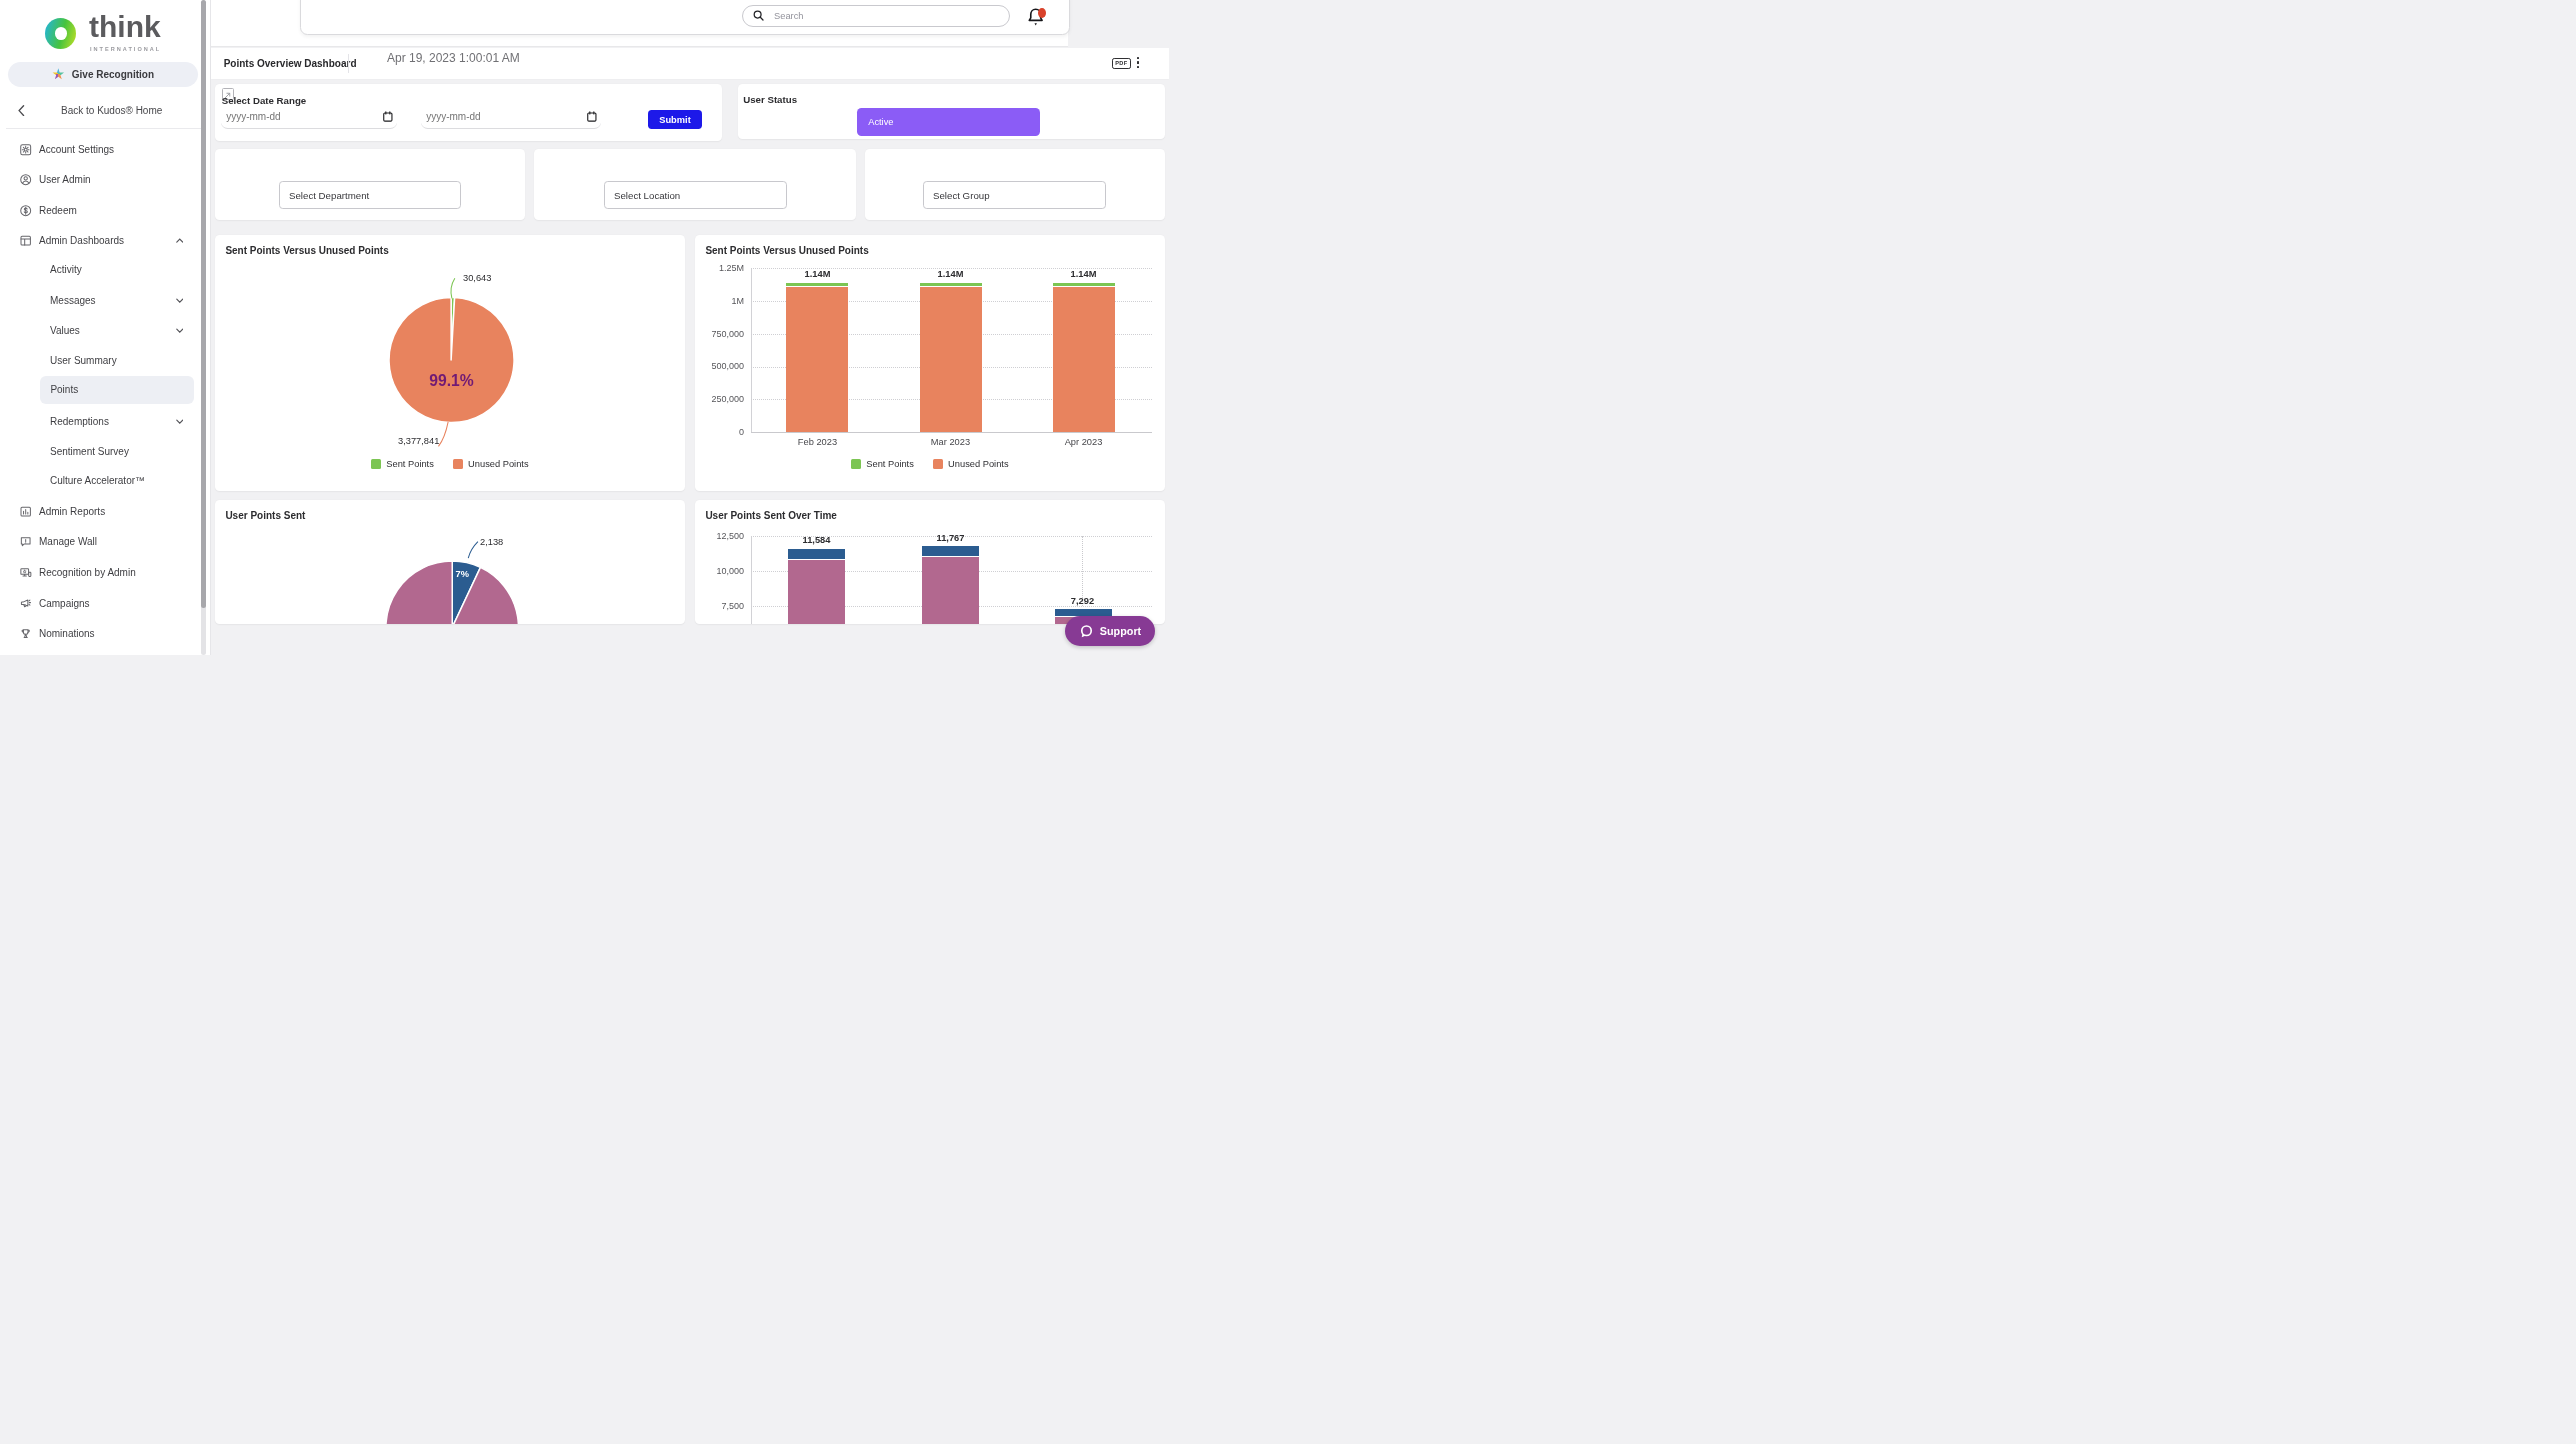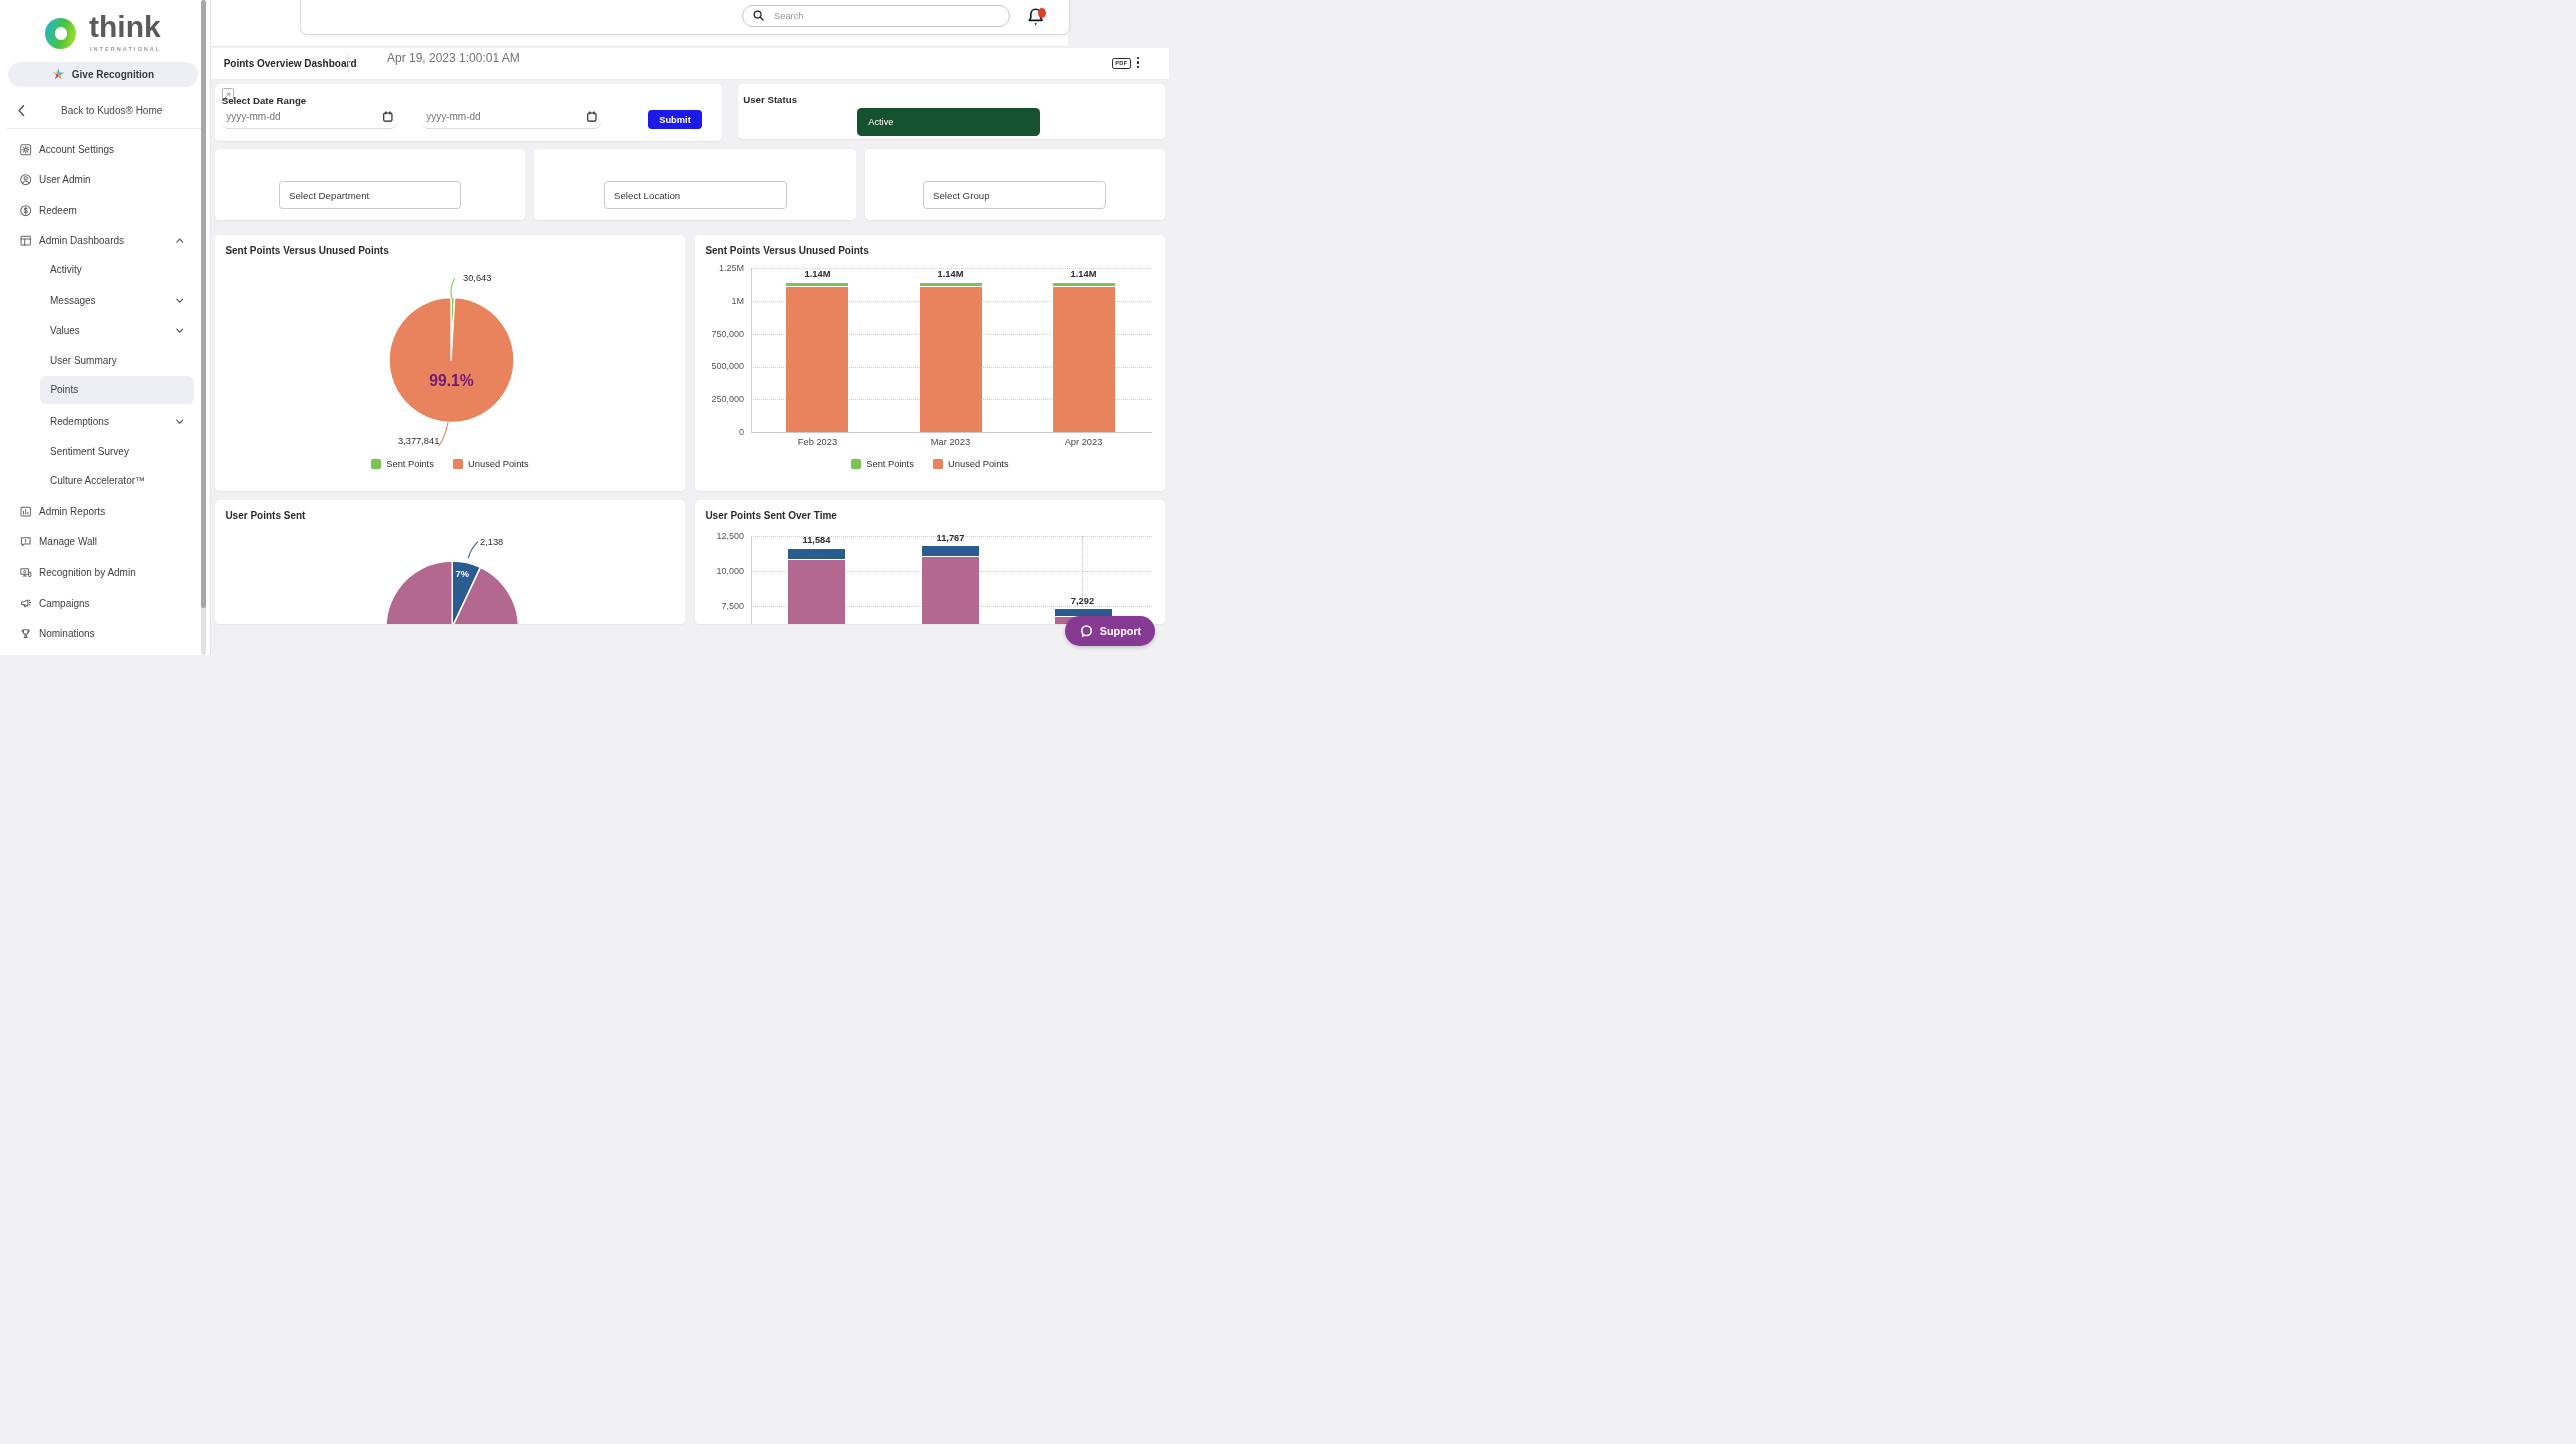--- a/index.html
+++ b/index.html
@@ -47,21 +47,21 @@
   .kebab i{width:2.4px;height:2.4px;background:#2f2f32;border-radius:0.6px;}
   
   .card{position:absolute;background:#fff;border-radius:4.5px;box-shadow:0 0.7px 1.5px rgba(0,0,0,.05);overflow:hidden;}
   .card-title{position:absolute;left:10.4px;top:10.4px;font-size:10px;font-weight:700;color:#2c2c2f;}
   .f-label{position:absolute;font-size:9.7px;font-weight:700;color:#2c2c2f;}
   .img-ph{position:absolute;left:6.7px;top:3.7px;width:10.4px;height:10.4px;border:0.9px solid #b3b3b8;border-radius:1.5px;}
   .date-wrap{position:absolute;top:21px;height:23px;border-bottom:1.5px solid #dcdcdf;border-radius:0 0 6.7px 6.7px;display:flex;align-items:center;}
   .date-wrap input{border:none;outline:none;background:transparent;font-family:"Liberation Sans",sans-serif;font-size:10px;color:#1b1b1e;flex:1;padding-left:5.2px;}
   .date-wrap svg{margin-right:4.5px;}
   .btn-submit{position:absolute;border:none;border-radius:3.7px;background:#1d19e9;color:#fff;font-size:9.3px;font-weight:700;width:54px;height:19.4px;cursor:pointer;font-family:"Liberation Sans",sans-serif;}
-  .btn-active{position:absolute;border:none;border-radius:4.5px;background:#14532d;color:#fff;font-size:9.3px;text-align:left;padding-left:11.2px;width:183px;height:28px;cursor:pointer;font-family:"Liberation Sans",sans-serif;}
+  .btn-active{position:absolute;border:none;border-radius:4.5px;background:#8b5cf6;color:#fff;font-size:9.3px;text-align:left;padding-left:11.2px;width:183px;height:28px;cursor:pointer;font-family:"Liberation Sans",sans-serif;}
   .select-box{position:absolute;top:181px;height:28px;border:0.7px solid #c8c8cd;border-radius:3.7px;background:#fff;font-size:9.7px;color:#38383c;line-height:28px;padding-left:9px;box-sizing:border-box;cursor:pointer;}
   
   .plot{position:absolute;left:0;top:0;right:0;bottom:0;}
   .grid2{position:absolute;left:56px;right:13.4px;height:0;border-top:0.7px dotted #cfcfd3;}
   .ytick{position:absolute;left:0;width:49px;text-align:right;font-size:9px;color:#56565a;}
   .axisv{position:absolute;left:56px;width:0.7px;background:#d2d2d6;}
   .axish{position:absolute;left:56px;right:13.4px;height:0.7px;background:#c9c9cd;}
   .vline{position:absolute;width:0;border-left:0.7px dotted #c9c9cd;}
   .bar{position:absolute;}
   .cap{width:100%;border-bottom:1.1px solid #fff;box-sizing:border-box;}

